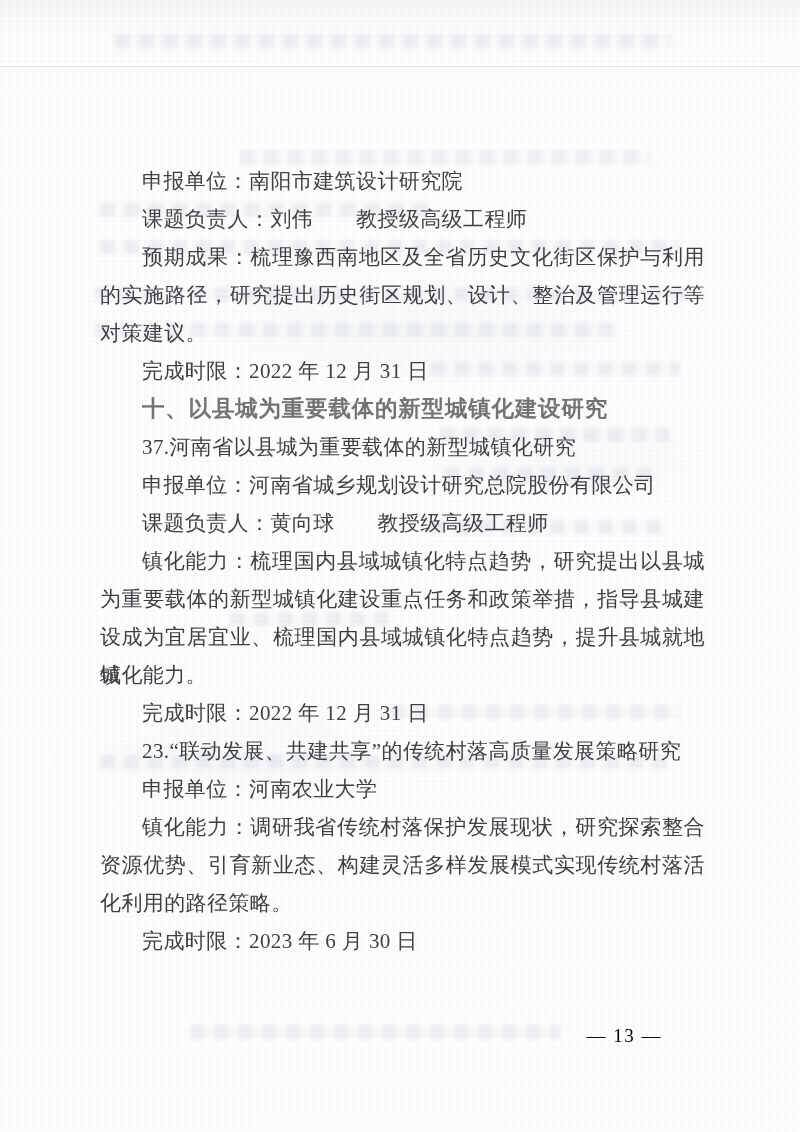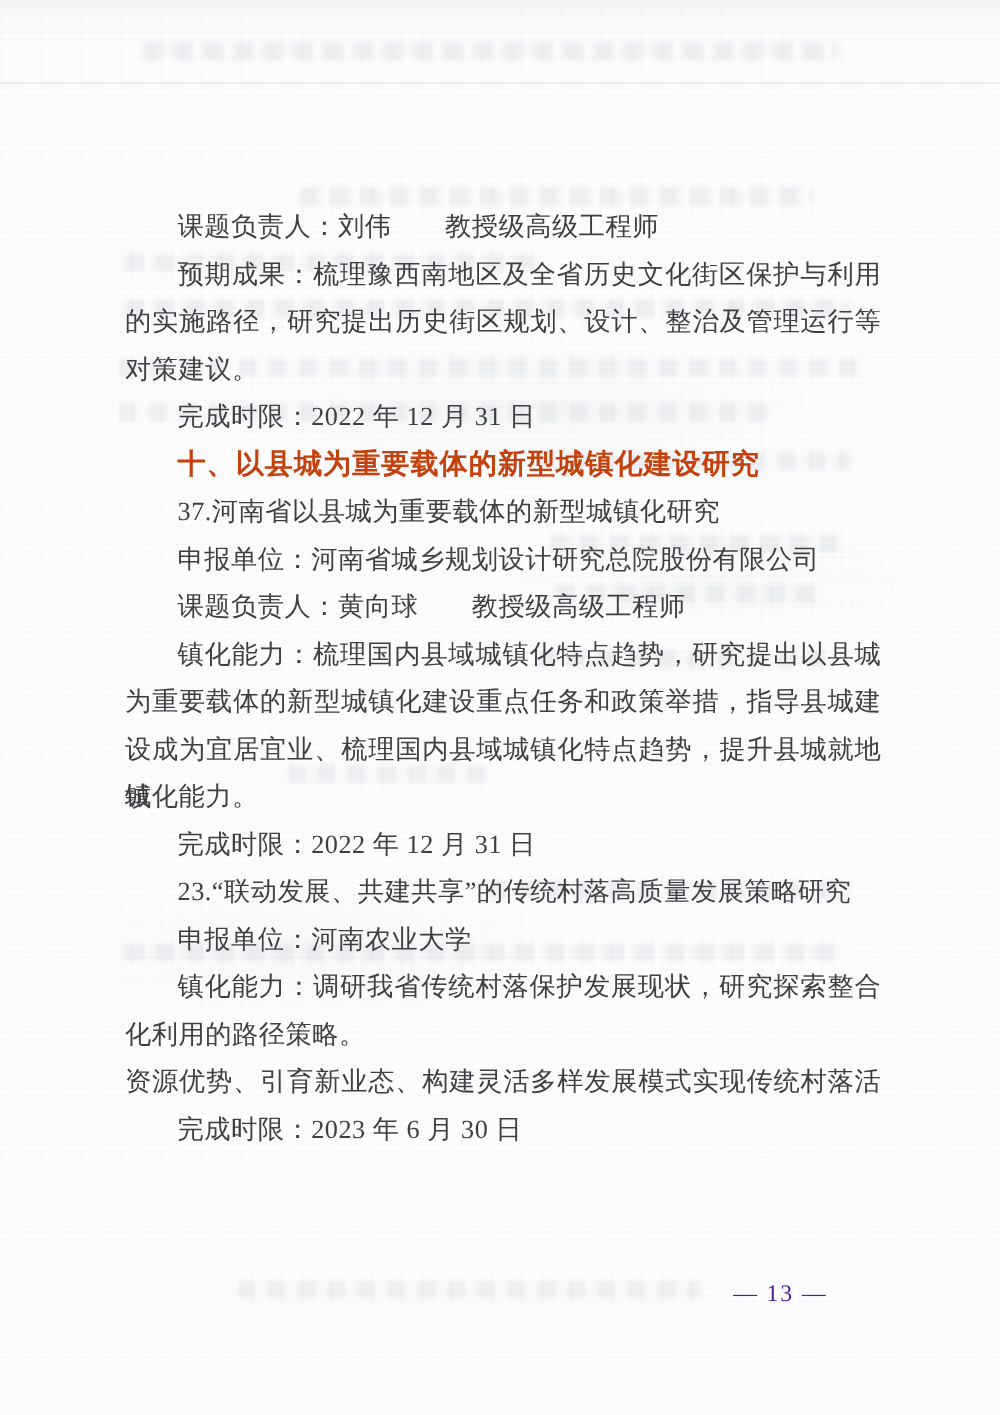--- a/index.html
+++ b/index.html
@@ -59,29 +59,29 @@
   .indent { text-indent: 42px; }
   .just {
     text-align: justify;
     text-align-last: justify;
     text-justify: inter-character;
   }
   .head {
     font-family: "Liberation Sans", "DejaVu Sans", sans-serif;
     font-weight: 700;
     font-size: 22.5px;
-    color: #c2410c;
+    color: #737373;
     letter-spacing: 0.8px;
   }
 
   .page-number {
     position: absolute; top: 1023px; right: 138px;
     height: 26px; line-height: 26px;
     font-size: 19px;
-    color: #4c1d95;
+    color: #000000;
     letter-spacing: 1.5px;
     font-family: "Liberation Serif", "DejaVu Serif", serif;
   }
 </style>
 </head>
 <body>
 
 <div class="paper"></div>
 
 <div class="scan-streak"></div>
@@ -95,35 +95,36 @@
 <div class="ghost" style="top:362px;  left:430px; width:250px;"></div>
 <div class="ghost" style="top:428px;  left:440px; width:230px;"></div>
 <div class="ghost" style="top:468px;  left:445px; width:215px;"></div>
 <div class="ghost" style="top:520px;  left:430px; width:240px;"></div>
 <div class="ghost" style="top:612px;  left:230px; width:160px;"></div>
 <div class="ghost" style="top:705px;  left:390px; width:290px;"></div>
 <div class="ghost" style="top:755px;  left:100px; width:570px;"></div>
 <div class="ghost" style="top:1025px; left:190px; width:370px;"></div>
 
 <div class="doc">
+  <p class="line indent">申报单位：南阳市建筑设计研究院</p>
   <p class="line indent">课题负责人：刘伟　　教授级高级工程师</p>
   <p class="line indent just">预期成果：梳理豫西南地区及全省历史文化街区保护与利用</p>
   <p class="line just">的实施路径，研究提出历史街区规划、设计、整治及管理运行等</p>
   <p class="line">对策建议。</p>
   <p class="line indent">完成时限：2022 年 12 月 31 日</p>
   <p class="line indent head">十、以县城为重要载体的新型城镇化建设研究</p>
   <p class="line indent">37.河南省以县城为重要载体的新型城镇化研究</p>
   <p class="line indent">申报单位：河南省城乡规划设计研究总院股份有限公司</p>
   <p class="line indent">课题负责人：黄向球　　教授级高级工程师</p>
   <p class="line indent just">镇化能力：梳理国内县域城镇化特点趋势，研究提出以县城</p>
   <p class="line just">为重要载体的新型城镇化建设重点任务和政策举措，指导县城建</p>
   <p class="line just">设成为宜居宜业、梳理国内县域城镇化特点趋势，提升县城就地城</p>
   <p class="line">镇化能力。</p>
   <p class="line indent">完成时限：2022 年 12 月 31 日</p>
   <p class="line indent">23.“联动发展、共建共享”的传统村落高质量发展策略研究</p>
   <p class="line indent">申报单位：河南农业大学</p>
   <p class="line indent just">镇化能力：调研我省传统村落保护发展现状，研究探索整合</p>
+  <p class="line just">资源优势、引育新业态、构建灵活多样发展模式实现传统村落活</p>
   <p class="line">化利用的路径策略。</p>
-  <p class="line just">资源优势、引育新业态、构建灵活多样发展模式实现传统村落活</p>
   <p class="line indent">完成时限：2023 年 6 月 30 日</p>
 </div>
 
 <div class="page-number">— 13 —</div>
 
 </body></html>

